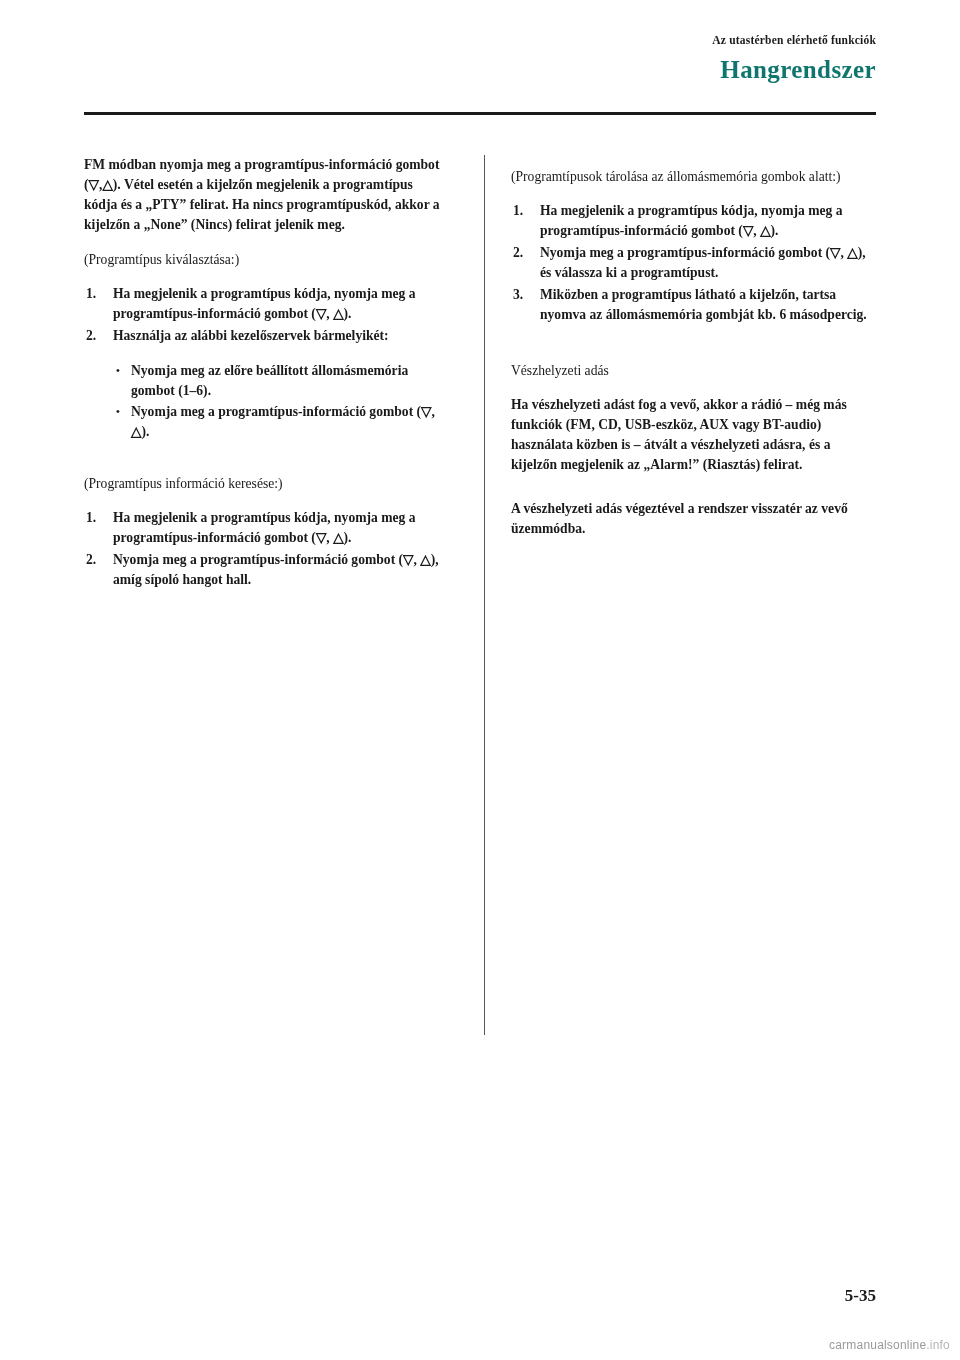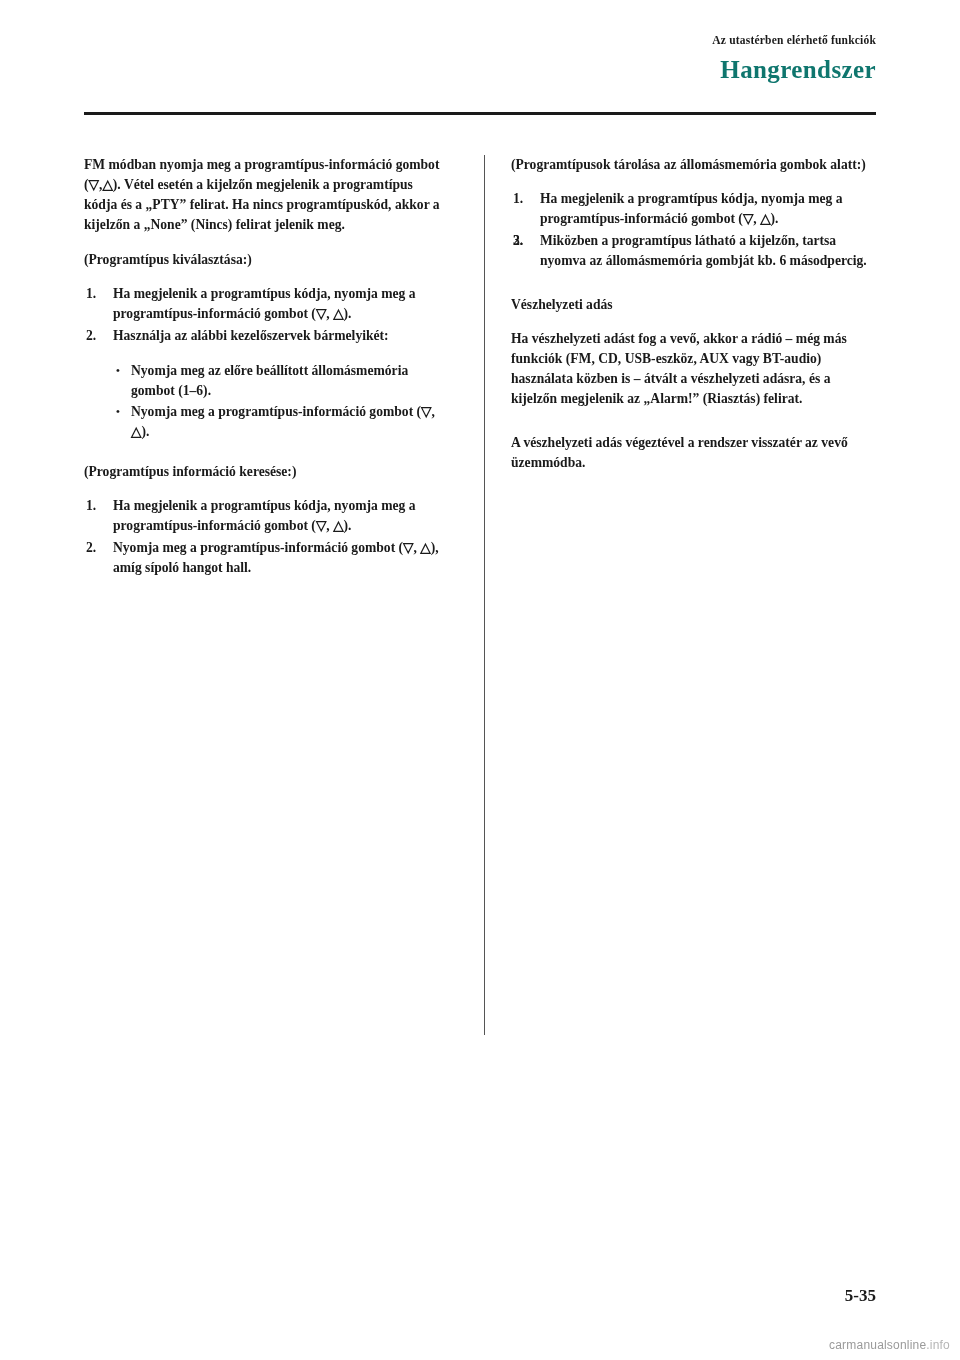--- a/index.html
+++ b/index.html
@@ -73,24 +73,25 @@
   p, li, .para {
     font-size: 13.6px;
     line-height: 1.47;
     margin: 0;
   }
   .para {
     font-weight: bold;
     margin-bottom: 15px;
   }
   .heading {
-    font-weight: bold;
+    font-weight: normal;
     font-size: 13.6px;
     line-height: 1.47;
     margin-bottom: 14px;
+    margin-top: 12px;
   }
   ol.steps {
     list-style: none;
     margin: 0 0 15px 0;
     padding: 0;
   }
   ol.steps > li {
     position: relative;
     padding-left: 29px;
     margin-bottom: 2px;
@@ -211,20 +212,21 @@
 
       <div class="heading">(Programtípusok tárolása az állomásmemória gombok alatt:)</div>
 
       <ol class="steps">
         <li>
           <span class="num">1.</span>
           <span>Ha megjelenik a programtípus kódja, nyomja meg a programtípus-információ gombot (▽, △).</span>
         </li>
         <li>
           <span class="num">2.</span>
+          <span>Nyomja meg a programtípus-információ gombot (▽, △), és válassza ki a programtípust.</span>
         </li>
         <li>
           <span class="num">3.</span>
           <span>Miközben a programtípus látható a kijelzőn, tartsa nyomva az állomásmemória gombját kb. 6 másodpercig.</span>
         </li>
       </ol>
 
       <div class="spacer-sm"></div>
 
       <div class="heading">Vészhelyzeti adás</div>

